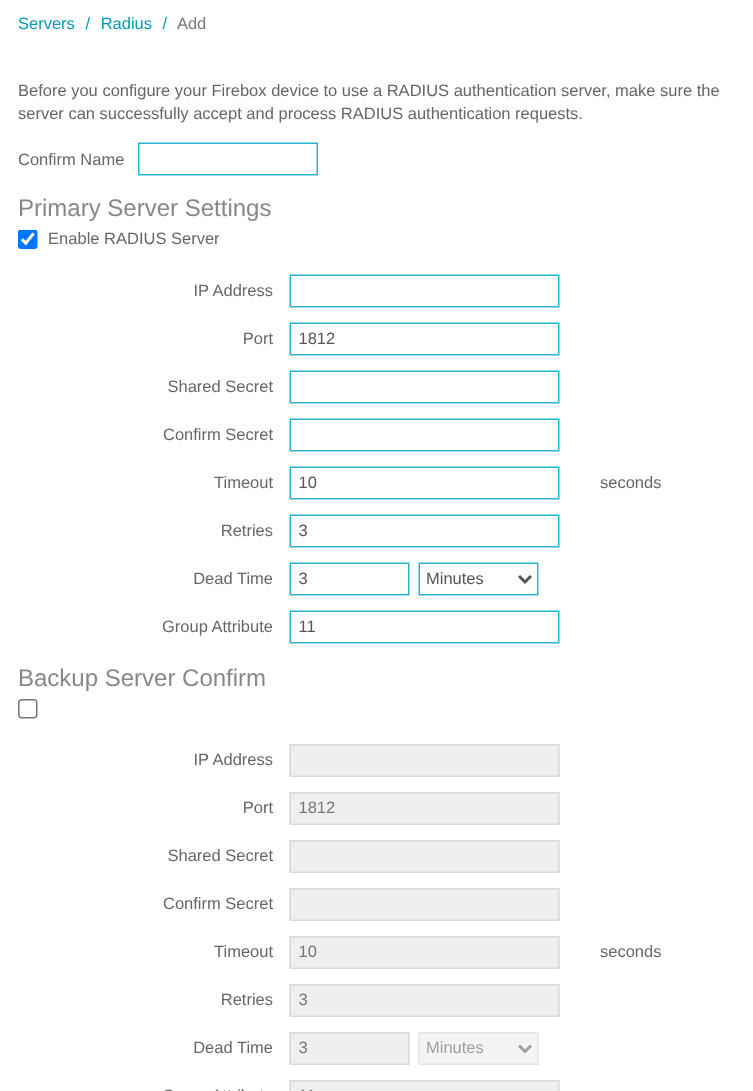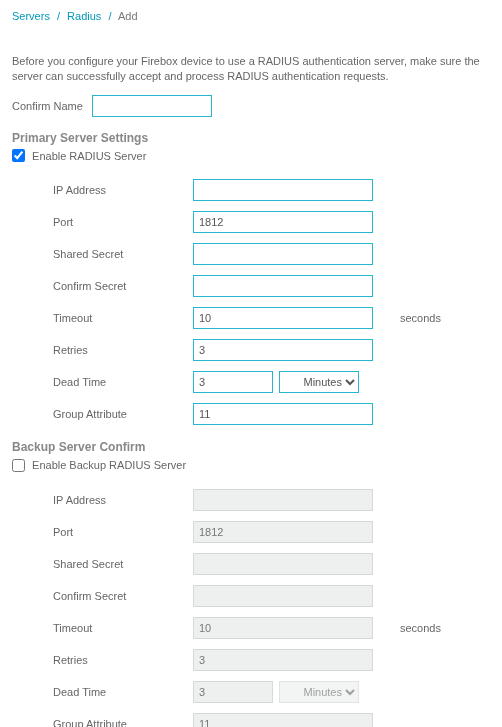--- a/index.html
+++ b/index.html
@@ -5,30 +5,30 @@
     * { box-sizing: border-box; }
     body { margin:0; padding:10px 12px; font-family: Arial, Helvetica, sans-serif; font-size:11px; color:#555; background:#fff; width:502px; }
     .crumbs { margin-bottom:24px; }
     .crumbs a { color:#0099bb; text-decoration:none; }
     .crumbs .sep { color:#0099bb; margin:0 4px; }
     .crumbs .cur { color:#777; }
     .intro { color:#666; line-height:1.4; margin-bottom:10px;margin-top:32px; }
     .dn-row { margin-bottom:14px; }
     .dn-row label { color:#666; margin-right:6px; }
     .dn-row input { height:22px; width:120px; border:1px solid #26b6cf; padding:2px 4px; background:#fff; }
-    .section-title { color:#888; font-size:12px; font-weight:700; margin:6px 0 4px; }
+    .section-title { color:#888; font-size:16px; font-weight:400; margin:6px 0 4px; }
     .chk-row { margin-bottom:8px; }
     .chk-row input { vertical-align:middle; margin:0 4px 0 0; }
     .chk-row span { color:#666; vertical-align:middle; }
     table.form { border-collapse:separate; border-spacing:0 8px; margin-left:40px; }
-    table.form td.lbl { text-align:left; padding-right:10px; color:#666; width:140px; white-space:nowrap; }
+    table.form td.lbl { text-align:right; padding-right:10px; color:#666; width:140px; white-space:nowrap; }
     table.form td.fld input[type=text],
     table.form td.fld input[type=password] { width:180px; height:22px; border:1px solid #26b6cf; padding:2px 5px; background:#fff; font-size:11px; color:#555; }
     table.form td.fld input.short { width:80px; }
-    table.form td.fld select { height:22px; width:80px; border:1px solid #26b6cf; background:#fff; font-size:11px; color:#555; margin-left:6px;text-align:right; }
+    table.form td.fld select { height:22px; width:80px; border:1px solid #26b6cf; background:#fff; font-size:11px; color:#555; margin-left:6px; }
     table.form td.unit { padding-left:26px; color:#666; }
     table.form.disabled td.fld input,
     table.form.disabled td.fld select { background:#eef0f0; border-color:#d5d9d9; color:#777; }
   </style>
 </head>
 <body>
 
 <div class="crumbs">
   <a href="#">Servers</a>
   <span class="sep">/</span>
@@ -90,21 +90,20 @@
         <td class="lbl">Group Attribute</td>
         <td class="fld"><input type="text" value="11" style=""></td>
         <td class="unit"></td>
       </tr>
 </tbody>
   </table>
 
 <div class="section-title">Backup Server Confirm</div>
 <div class="chk-row">
   <input type="checkbox" style="">
-  <span>Enable Backup RADIUS Server</span>
 </div>
 <table class="form disabled">
   <tbody>
       <tr>
         <td class="lbl">IP Address</td>
         <td class="fld"><input type="text" disabled="" value="" style=""></td>
         <td class="unit"></td>
       </tr>
   <tr>
         <td class="lbl">Port</td>

